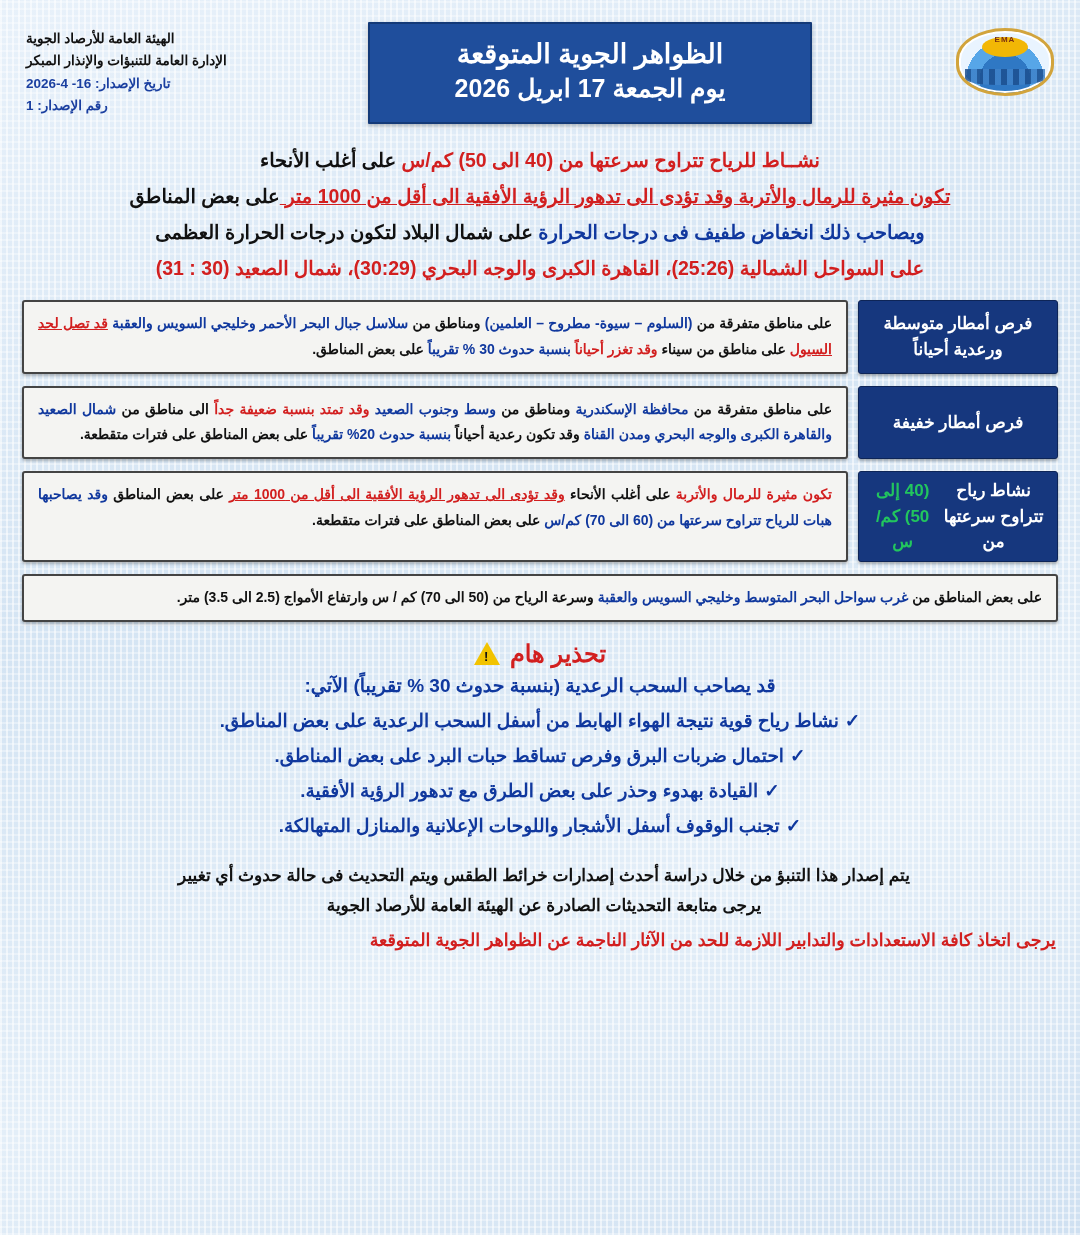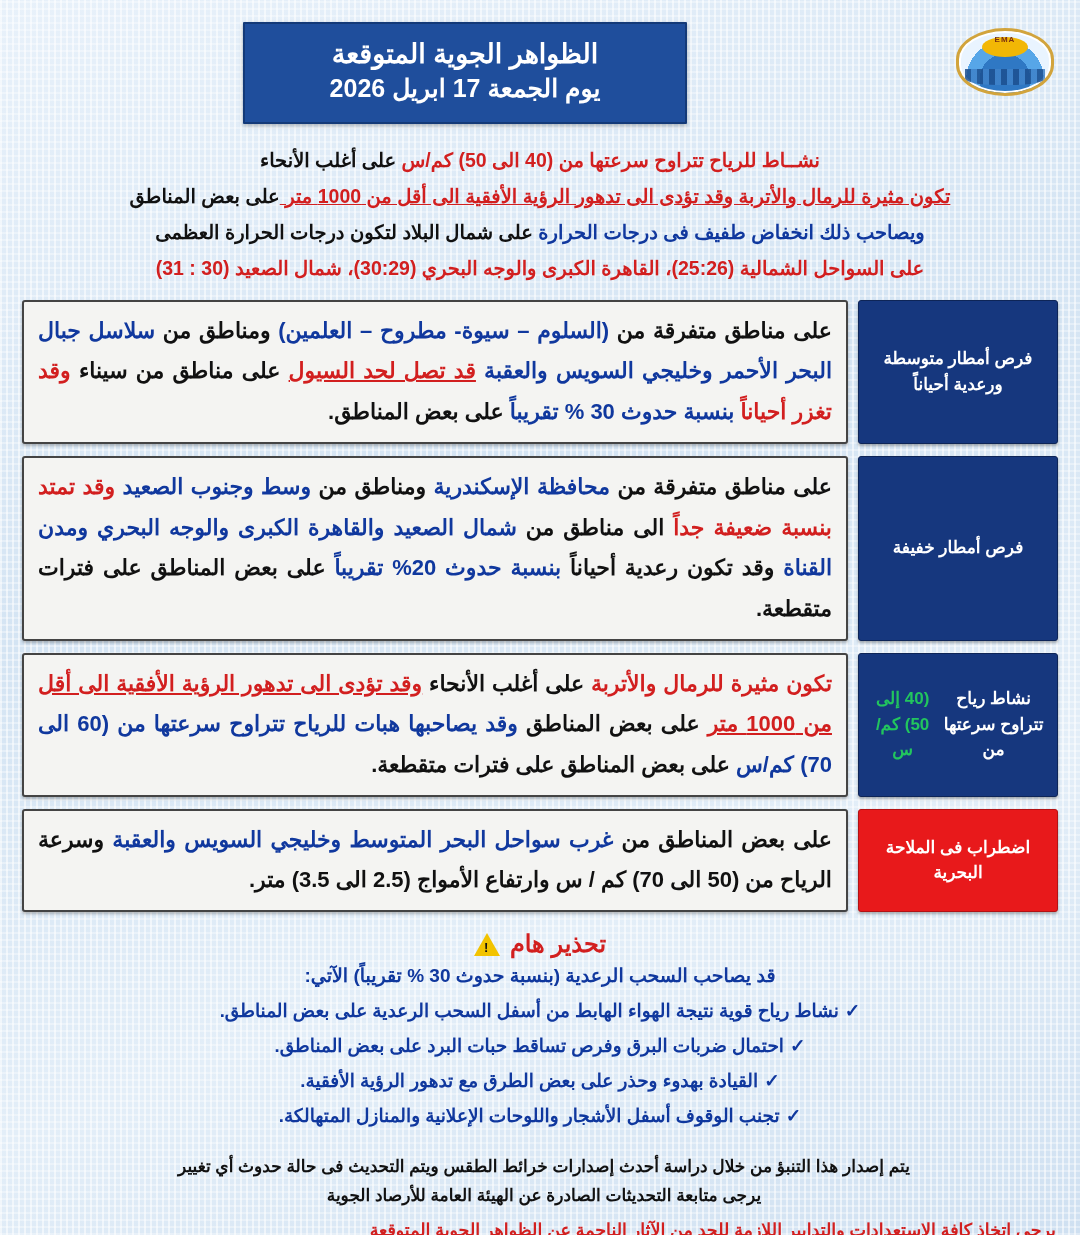--- a/index.html
+++ b/index.html
@@ -87,21 +87,21 @@
     box-shadow:0 2px 3px rgba(0,0,0,.3);
   }
   .row .label.navy{background:#16377e;border:1px solid #0e2557;}
   .row .label.red{background:#e8191b;border:1px solid #b31214;color:#fff;}
   .row .body{
     flex:1;
     background:#f4f4f2;
     border:2px solid #444;
     border-radius:3px;
     padding:9px 14px;
-    font-size:22px;font-weight:bold;line-height:1.85;
+    font-size:14px;font-weight:bold;line-height:1.85;
     text-align:justify;
     box-shadow:0 2px 3px rgba(0,0,0,.25);
   }
   .row .label .y{color:#22c55e;}
   
   .warn{padding:14px 26px 4px 26px;text-align:center;}
   .warn-title{
     font-size:24px;font-weight:bold;color:#d21f1f;
     display:flex;align-items:center;justify-content:center;gap:10px;
   }
@@ -132,20 +132,26 @@
         <span class="ema">EMA</span>
         <span class="wave"></span>
       </div>
     </div>
 
     <div class="title-box">
       <div class="l1">الظواهر الجوية المتوقعة</div>
       <div class="l2">يوم الجمعة 17 ابريل 2026</div>
     </div>
 
+    <div class="org">
+      <div>الهيئة العامة للأرصاد الجوية</div>
+      <div>الإدارة العامة للتنبؤات والإنذار المبكر</div>
+      <div class="blue">تاريخ الإصدار: 16- 4-2026</div>
+      <div class="blue">رقم الإصدار: 1</div>
+    </div>
   </div>
 
   <div class="intro">
     <p>
       <span class="red">نشــاط للرياح تتراوح سرعتها من (40 الى 50) كم/س </span><span class="black">على أغلب الأنحاء</span>
     </p>
     <p>
       <span class="red u">تكون مثيرة للرمال والأتربة وقد تؤدى الى تدهور الرؤية الأفقية الى أقل من 1000 متر </span><span class="black">على بعض المناطق</span>
     </p>
     <p>
@@ -176,21 +182,20 @@
       <div class="label navy">
         <span>نشاط رياح تتراوح سرعتها من </span>
           <span class="y">(40 إلى 50) كم/س</span>
       </div>
       <div class="body">
         <span class="red">تكون مثيرة للرمال والأتربة </span><span class="black">على أغلب الأنحاء </span><span class="red u">وقد تؤدى الى تدهور الرؤية الأفقية الى أقل من 1000 متر</span><span class="black"> على بعض المناطق </span><span class="blue">وقد يصاحبها هبات للرياح تتراوح سرعتها من (60 الى 70) كم/س </span><span class="black">على بعض المناطق على فترات متقطعة.</span>
       </div>
     </div>
 
     <div class="row">
-      <div class="label red">اضطراب فى الملاحة البحرية</div>
       <div class="body">
         <span class="black">على بعض المناطق من </span><span class="blue">غرب سواحل البحر المتوسط وخليجي السويس والعقبة </span><span class="black">وسرعة الرياح من (50 الى 70) كم / س وارتفاع الأمواج (2.5 الى 3.5) متر.</span>
       </div>
     </div>
 
   </div>
 
   <div class="warn">
     <div class="warn-title">
       <span>تحذير هام</span>

